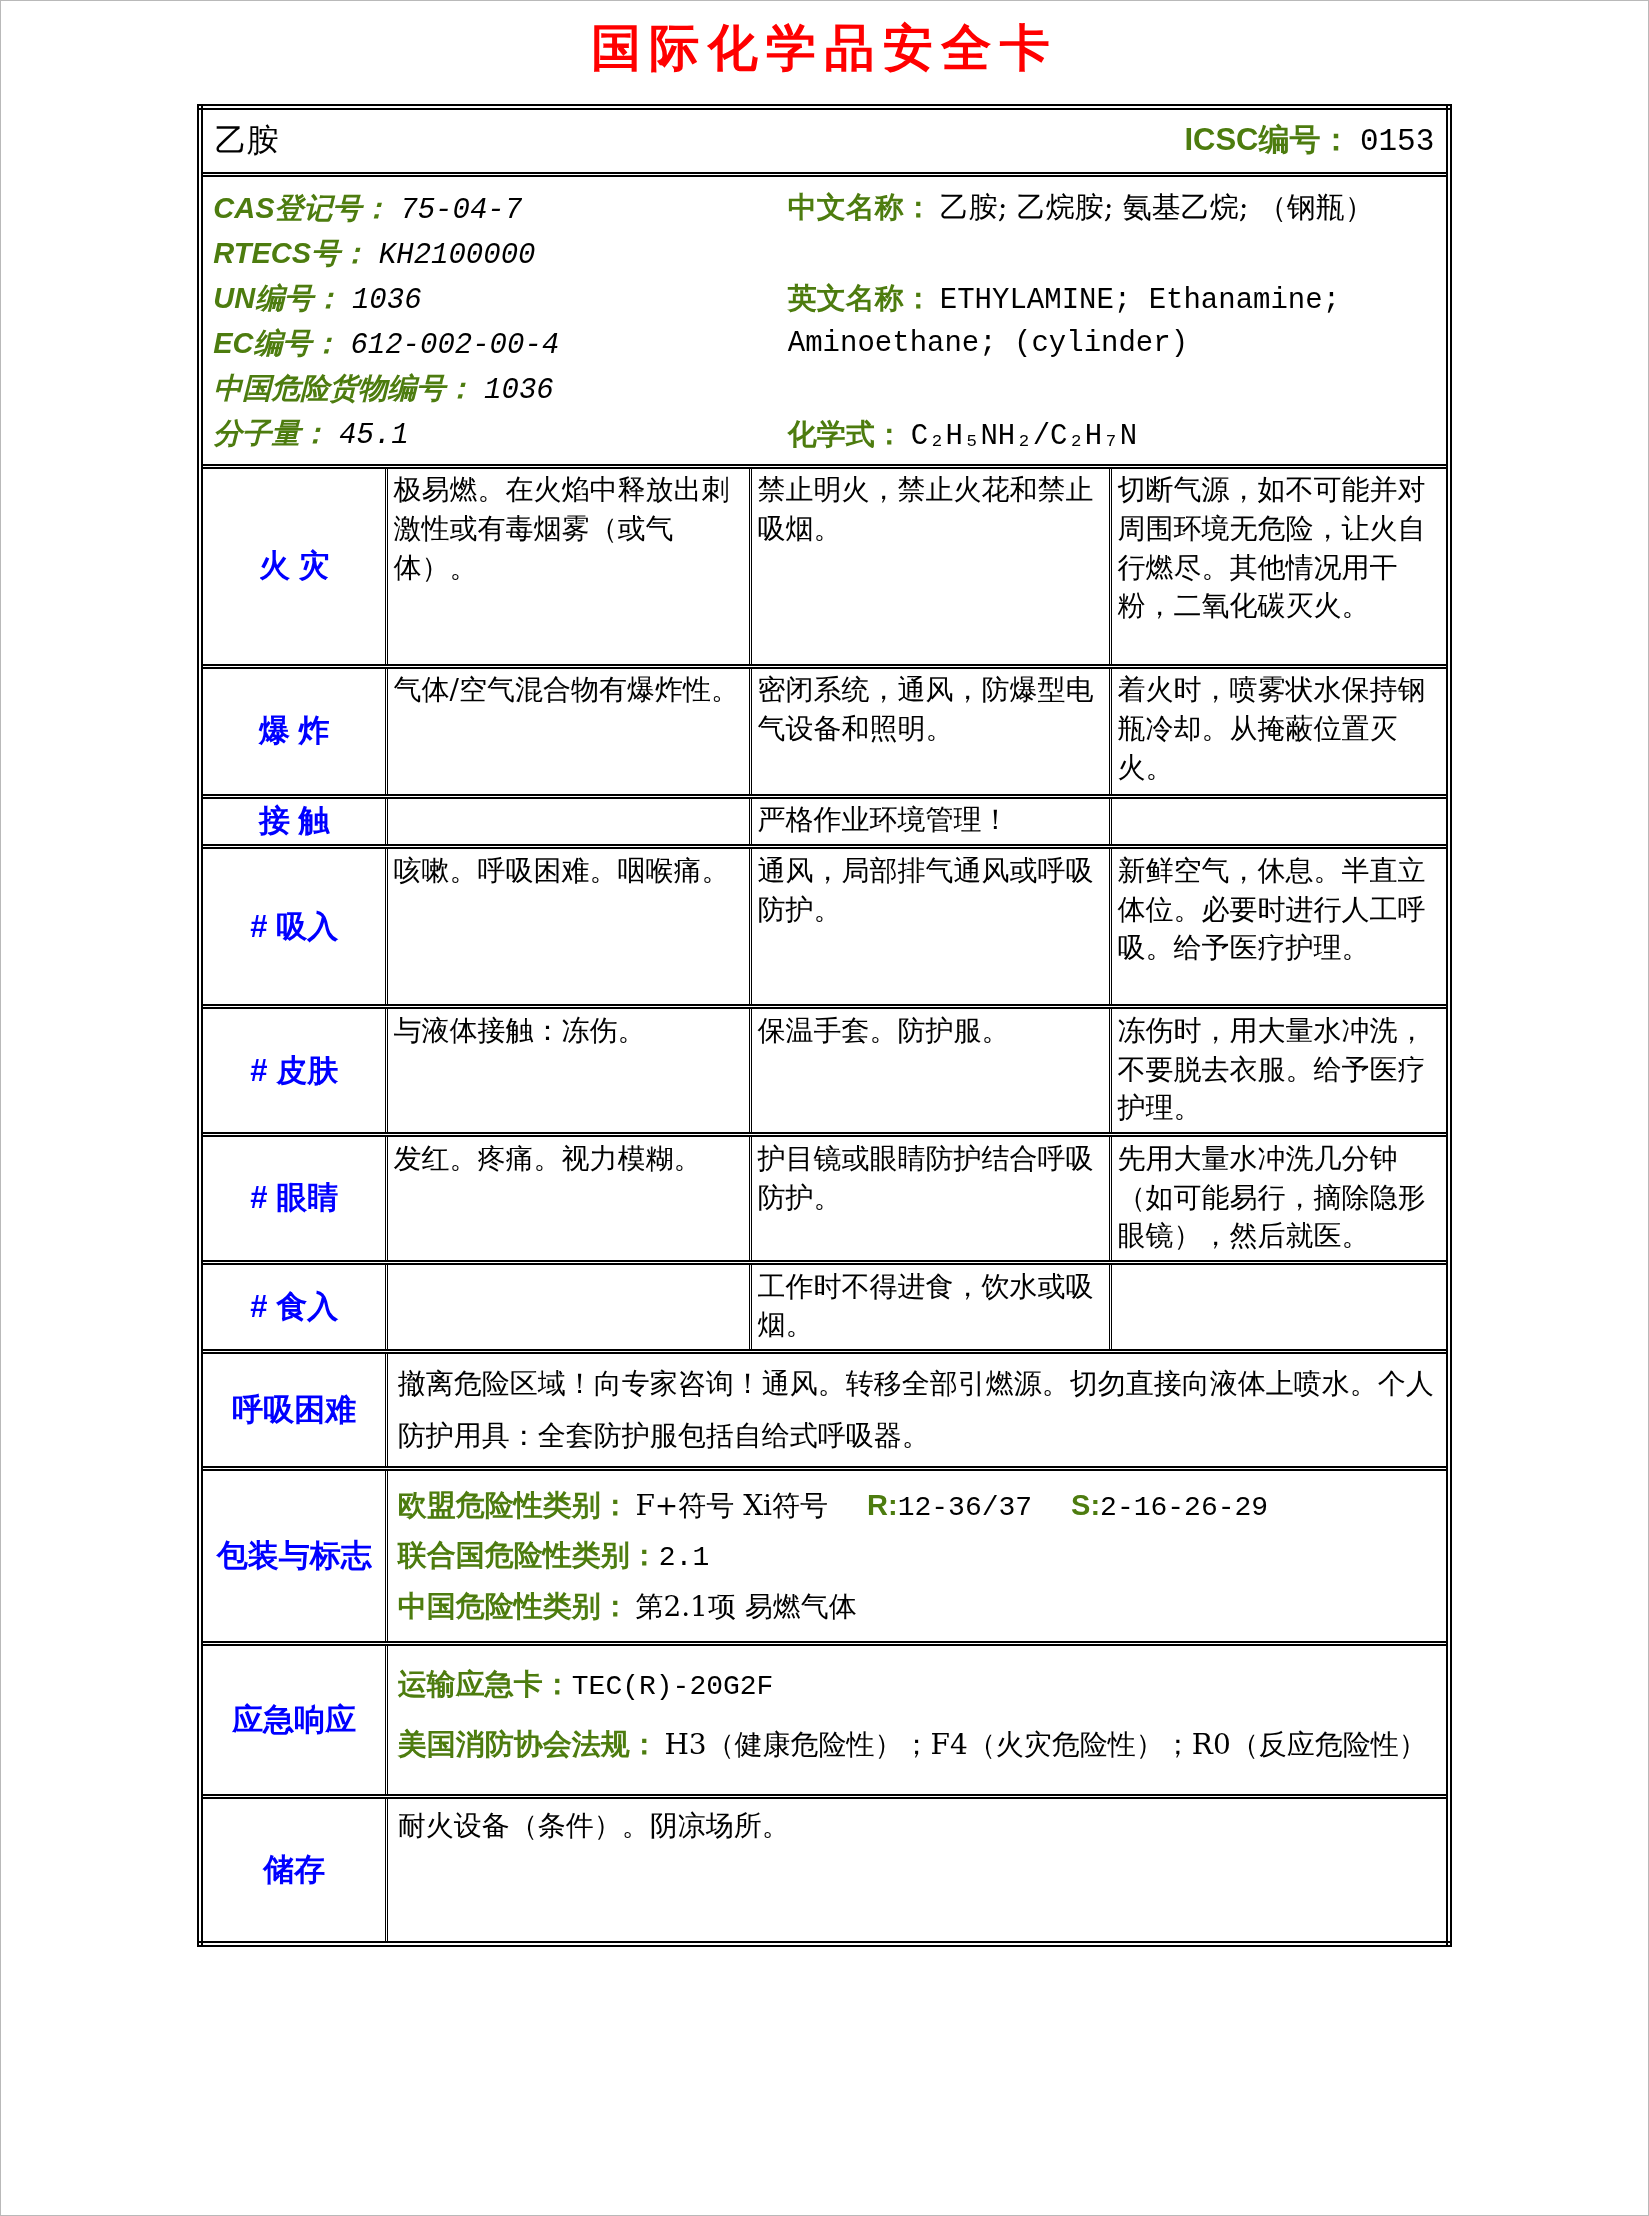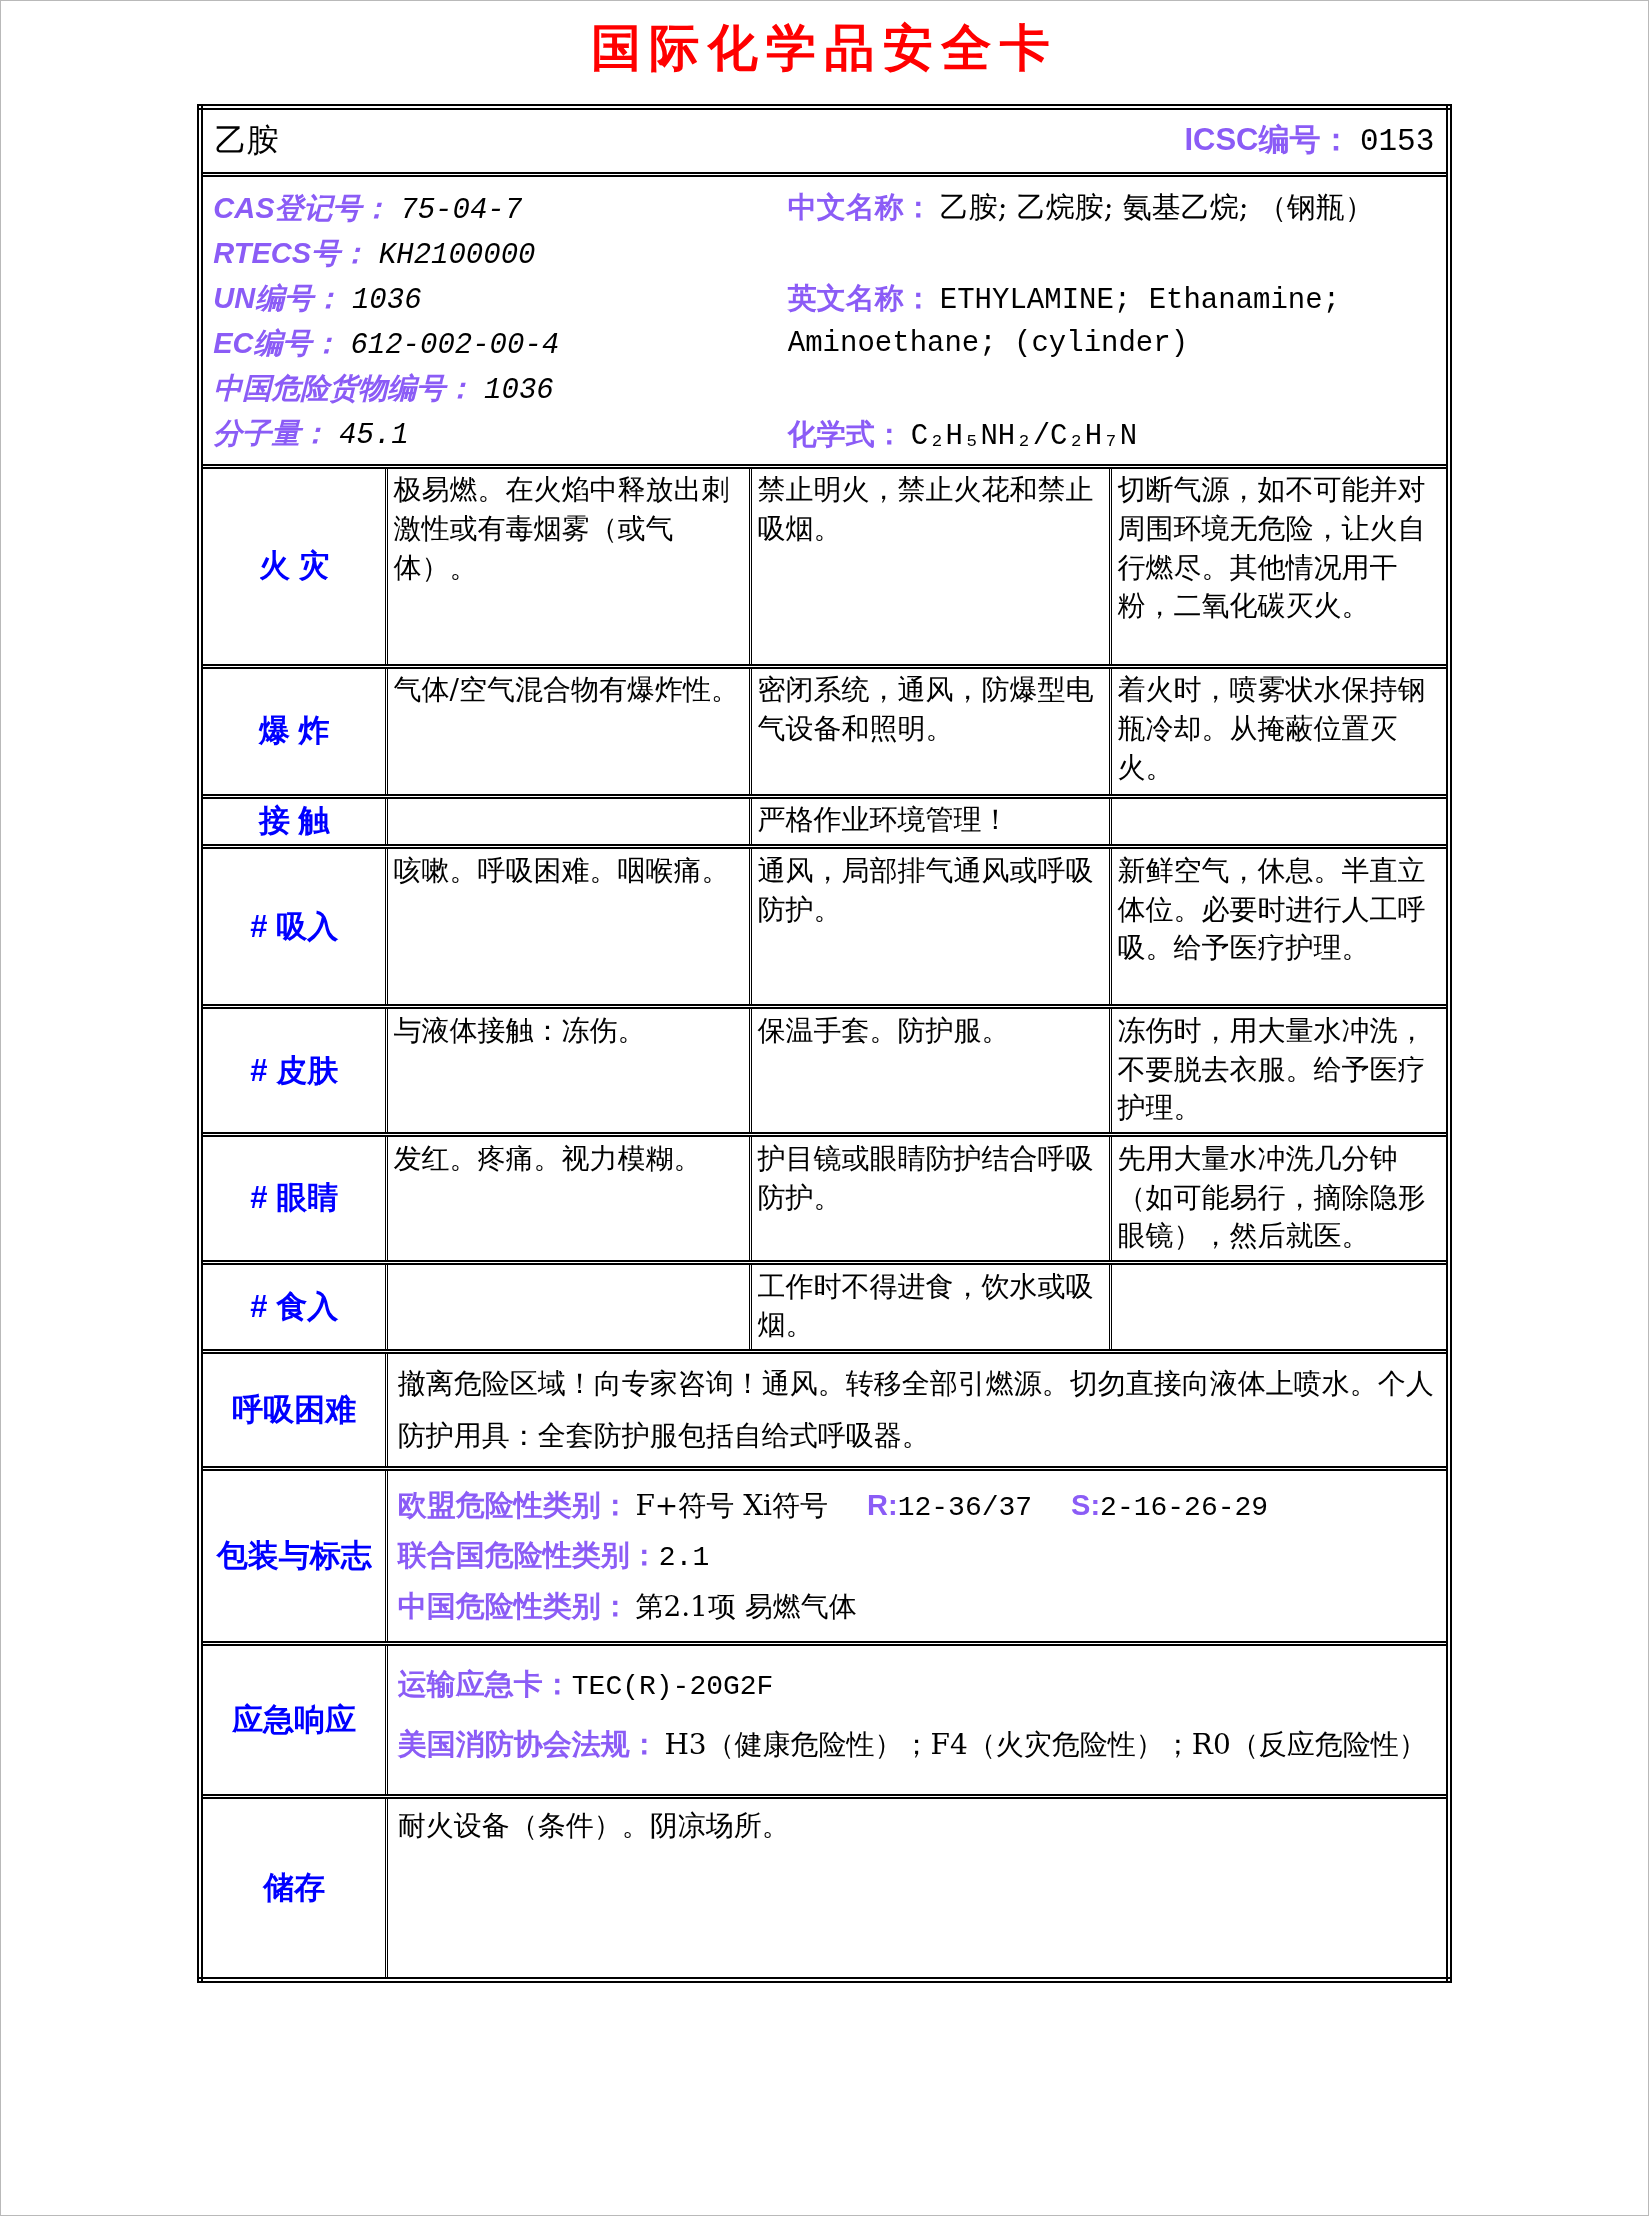--- a/index.html
+++ b/index.html
@@ -29,21 +29,21 @@
   }
   td, th {
     border-top:5.6px double #000;
     border-bottom:5.6px double #000;
     border-left:3.5px double #000;
     border-right:3.5px double #000;
     vertical-align:top;
   }
   
   .lbl {
-    color:#8b5cf6; font-weight:bold;
+    color:#4d7c0f; font-weight:bold;
     font-family:"Liberation Sans", sans-serif;
   }
   .val { font-family:"Liberation Mono","DejaVu Sans", monospace; }
   .cjk { font-family:"DejaVu Serif", serif; }
 
   
   .substance-row td { height:67px; vertical-align:middle; }
   .substance-flex { display:flex; justify-content:space-between; align-items:flex-start; padding:0 11.2px; }
   .substance-name { font-size:32px; }
   .icsc { font-size:31px; white-space:nowrap; }
@@ -84,21 +84,21 @@
   tr.r-fire td     { height:200px; }
   tr.r-expl td     { height:130px; }
   tr.r-contact td  { height:50px;  }
   tr.r-inhale td   { height:160px; }
   tr.r-skin td     { height:116px; }
   tr.r-eyes td     { height:120px; }
   tr.r-ingest td   { height:81px; }
   tr.r-spill td    { height:105px; }
   tr.r-pack td     { height:160px; }
   tr.r-emerg td    { height:153px; }
-  tr.r-store td    { height:184px; }
+  tr.r-store td    { height:148px; }
 
   td.span-cell { font-size:28px; padding:4.2px 9.8px; }
   .spill-text { line-height:1.85; }
 
   .pack-line { margin:11.2px 0 11.2px 0; font-size:28px; line-height:1.3; white-space:nowrap; }
   .pack-line .lbl { font-size:29px; }
   .pack-line .gap { display:inline-block; width:39px; }
   .pack-line .val-cn { margin-left:5.6px; }
 
   .em-line { margin:9.8px 0; font-size:28px; line-height:1.7; }

